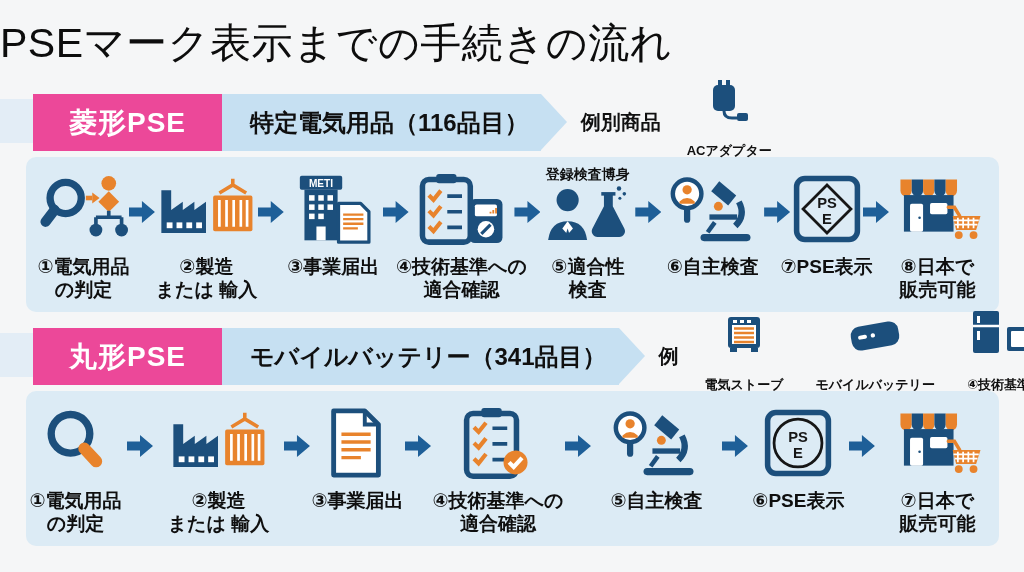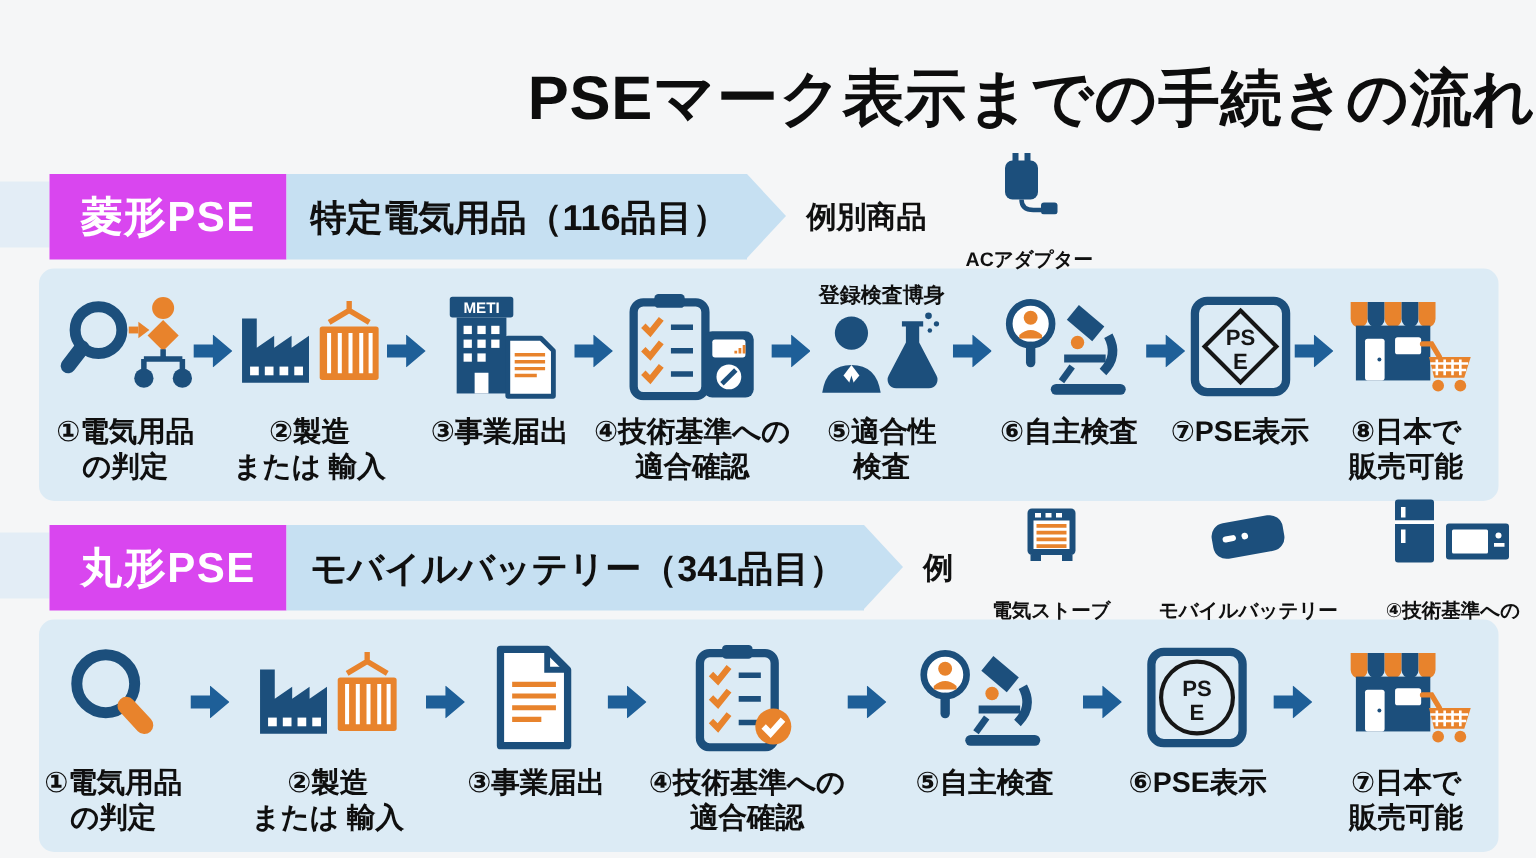--- a/index.html
+++ b/index.html
@@ -3,35 +3,35 @@
 <meta charset="utf-8">
 <style>
   html,body{margin:0;padding:0;}
   body{
     width:1024px;height:572px;overflow:hidden;
     background:#f5f6f7;
     font-family:"Liberation Sans","DejaVu Sans",sans-serif;
     color:#101010;
   }
   .title{
-    height:58px;padding-top:38px;text-align:right;
-    font-size:41px;font-weight:700;letter-spacing:.5px;color:#0d0d0d;
+    height:58px;padding-top:16px;text-align:left;
+    font-size:41px;font-weight:400;letter-spacing:.5px;color:#0d0d0d;
   }
   
   .sec-header{display:flex;height:57px;margin-top:20px;align-items:stretch;position:relative;}
   .sec-header.second{margin-top:16px;}
   .band{width:33px;height:44px;margin-top:5px;background:#e3edf6;flex:none;}
   .badge{
-    width:158px;flex:none;background:#d946ef;color:#fff;
+    width:189px;flex:none;background:#ec4899;color:#fff;
     font-size:28px;font-weight:800;letter-spacing:1px;
     display:flex;align-items:center;justify-content:center;
   }
   .banner{
     background:#c6e0f2;display:flex;align-items:center;flex:none;
-    font-size:24px;font-weight:800;padding:0 12px 0 16px;
+    font-size:24px;font-weight:800;padding:0 12px 0 28px;
     position:relative;margin-right:26px;white-space:nowrap;
   }
   .banner::after{
     content:"";position:absolute;left:100%;top:0;width:0;height:0;
     border-top:28.5px solid transparent;border-bottom:28.5px solid transparent;
     border-left:26px solid #c6e0f2;
   }
   .ex-label{font-size:20px;font-weight:800;align-self:center;margin-left:14px;white-space:nowrap;flex:none;}
   .examples{display:flex;align-items:flex-end;margin-left:26px;gap:32px;transform:translateY(9px);}
   .ex-item{display:flex;flex-direction:column;align-items:center;gap:21px;}

